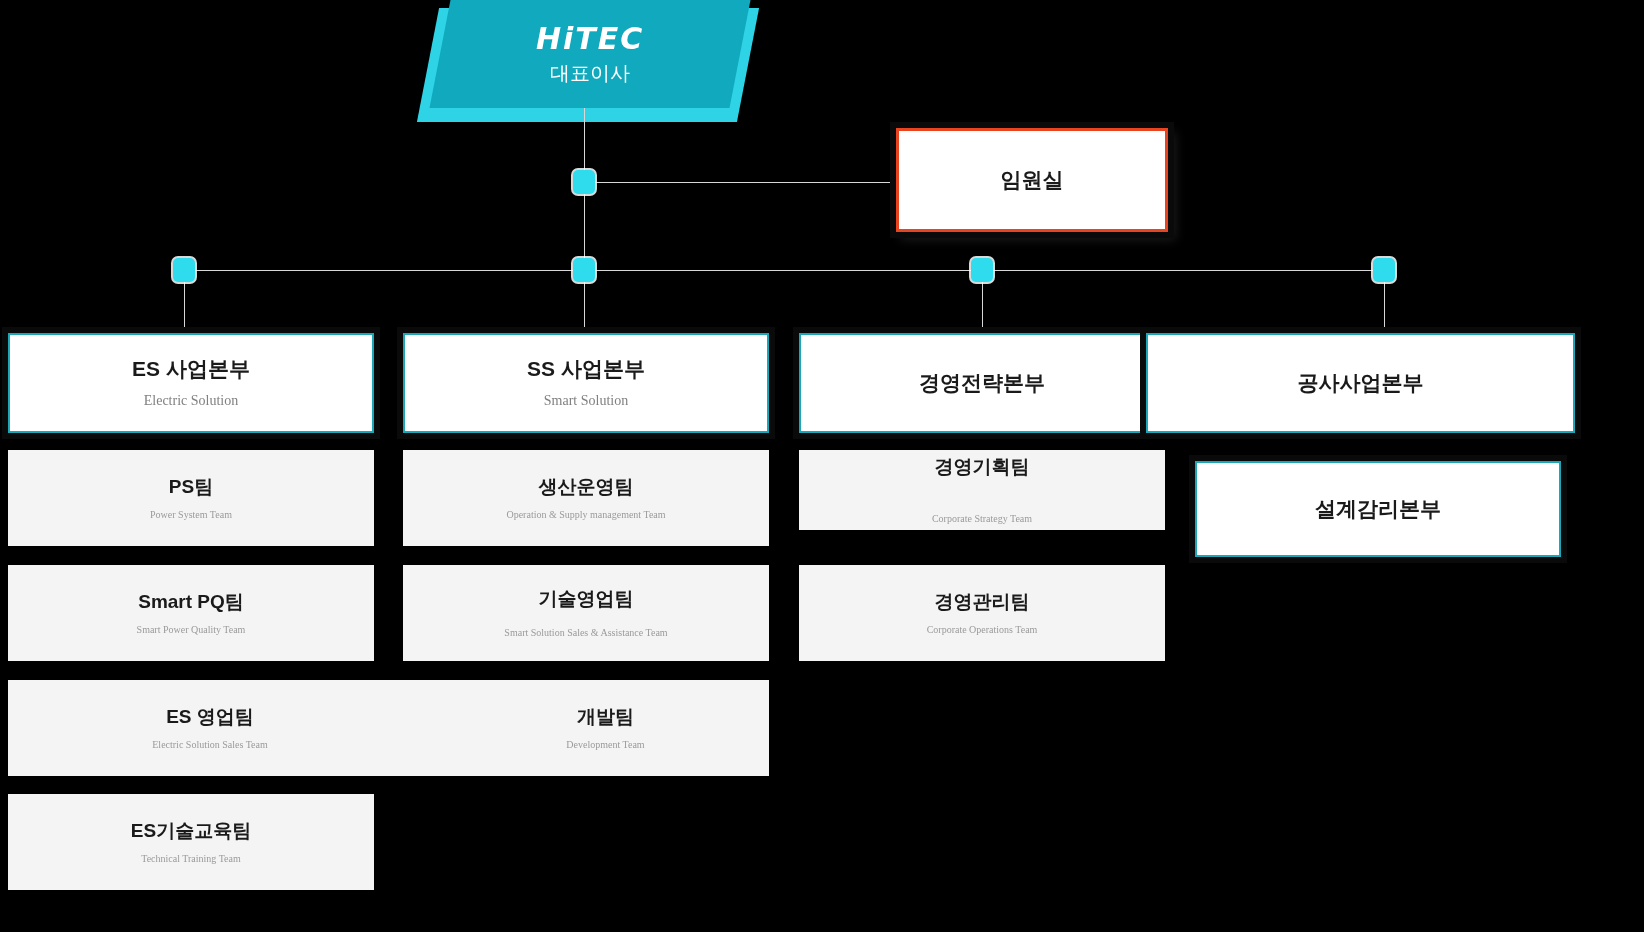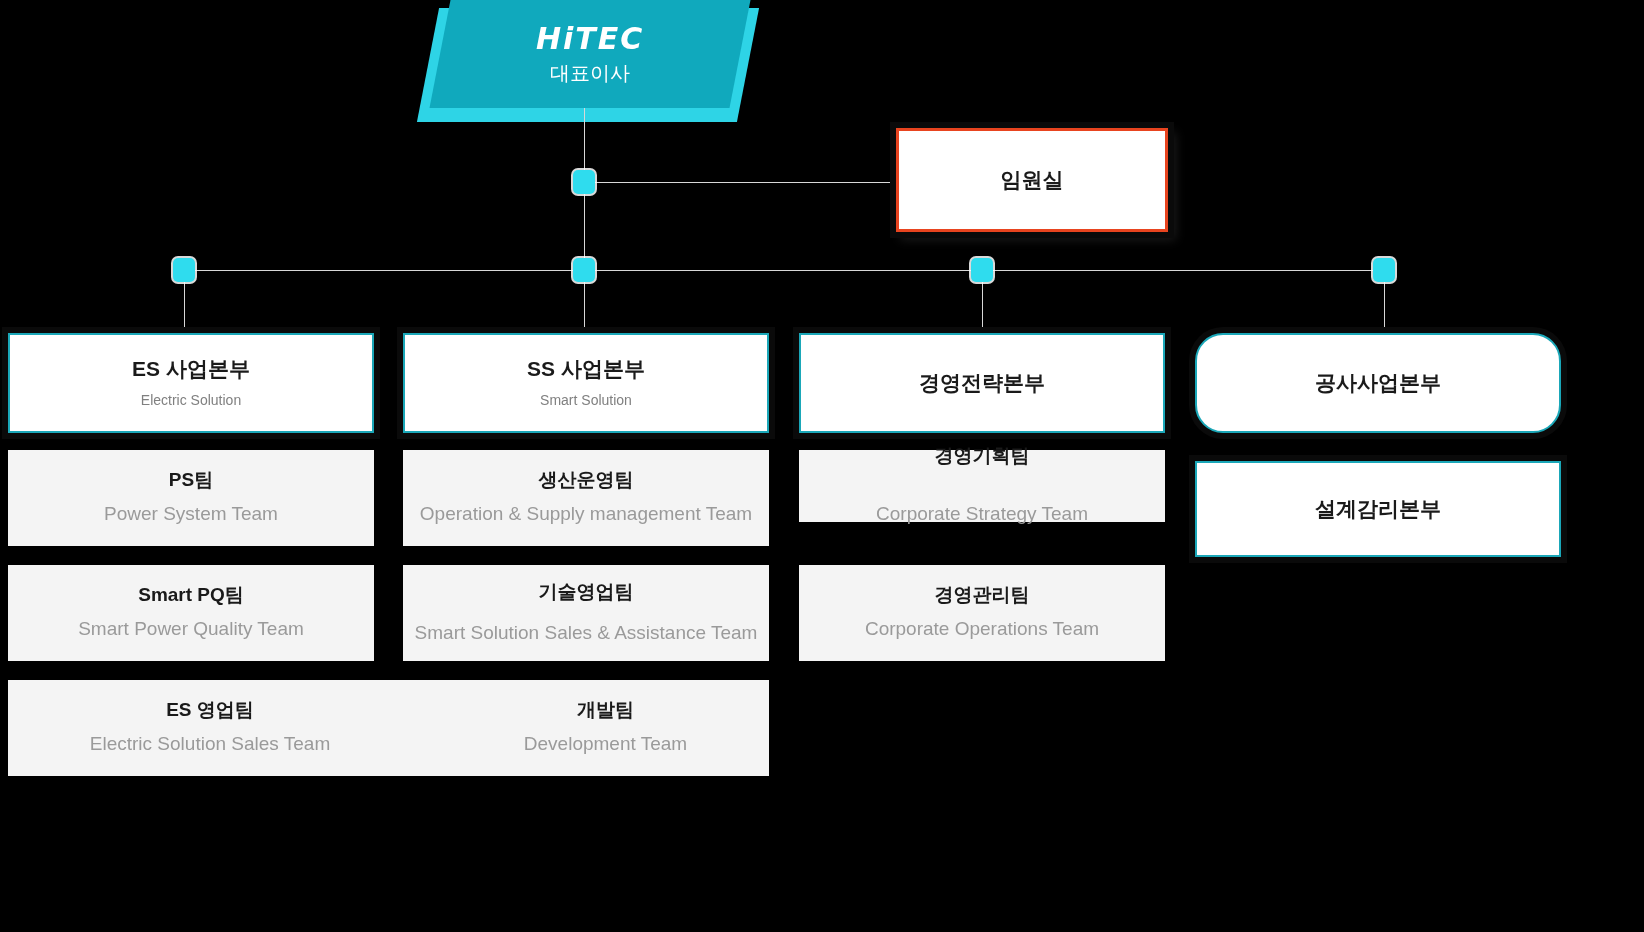--- a/index.html
+++ b/index.html
@@ -97,20 +97,21 @@
     font-size: 21px;
     font-weight: 700;
     color: #1a1a1a;
     line-height: 1.35;
   }
   .box .en {
     font-size: 14px;
     color: #808080;
     line-height: 1.5;
     margin-top: 7px;
+    font-family: Liberation Serif, serif;
   }
 
   
   .box-exec {
     border: 3px solid #e8441f;
     box-shadow: 0 0 0 4px #000, 6px 6px 10px 2px rgba(255,255,255,0.10);
     outline: 6px solid rgba(10,10,10,1);
   }
 
   
@@ -118,21 +119,21 @@
     border: 2px solid #1aa7b8;
     box-shadow: 0 0 0 6px #0a0a0a;
   }
 
   
   .box-team {
     background: #f4f4f4;
     border: none;
   }
   .box-team .kr { font-size: 19px; }
-  .box-team .en { font-size: 19px; color: #9a9a9a; }
+  .box-team .en { font-size: 10px; color: #9a9a9a; }
 
   
   .box-single .kr { font-size: 21px; }
 </style>
 </head>
 <body>
 
 <div id="chart">
 
   <div class="ceo-wrap">
@@ -177,20 +178,24 @@
     <div class="en">Power System Team</div>
   </div>
   <div class="box box-team" style="left:8px; top:565px; width:366px; height:96px;">
     <div class="kr">Smart PQ팀</div>
     <div class="en">Smart Power Quality Team</div>
   </div>
   <div class="box box-team" style="left:8px; top:680px; width:404px; height:96px;">
     <div class="kr">ES 영업팀</div>
     <div class="en">Electric Solution Sales Team</div>
   </div>
+  <div class="box box-team" style="left:8px; top:794px; width:366px; height:96px;">
+    <div class="kr">ES기술교육팀</div>
+    <div class="en">Technical Training Team</div>
+  </div>
 
   <div class="box box-div" style="left:403px; top:333px; width:366px; height:100px;">
     <div class="kr">SS 사업본부</div>
     <div class="en">Smart Solution</div>
   </div>
   <div class="box box-team" style="left:403px; top:450px; width:366px; height:96px;">
     <div class="kr">생산운영팀</div>
     <div class="en">Operation &amp; Supply management Team</div>
   </div>
   <div class="box box-team" style="left:403px; top:565px; width:366px; height:96px;gap:7px;">
@@ -198,29 +203,29 @@
     <div class="en">Smart Solution Sales &amp; Assistance Team</div>
   </div>
   <div class="box box-team" style="left:403px; top:680px; width:366px; height:96px;padding-left:39px;">
     <div class="kr">개발팀</div>
     <div class="en">Development Team</div>
   </div>
 
   <div class="box box-div box-single" style="left:799px; top:333px; width:366px; height:100px;">
     <div class="kr">경영전략본부</div>
   </div>
-  <div class="box box-team" style="left:799px; top:450px; width:366px; height:72px;gap:24px;">
+  <div class="box box-team" style="left:799px; top:450px; width:366px; height:80px;gap:24px;">
     <div class="kr">경영기획팀</div>
     <div class="en">Corporate Strategy Team</div>
   </div>
   <div class="box box-team" style="left:799px; top:565px; width:366px; height:96px;">
     <div class="kr">경영관리팀</div>
     <div class="en">Corporate Operations Team</div>
   </div>
 
-  <div class="box box-div box-single" style="left:1195px; top:333px; width:366px; height:100px;border-radius:28px;">
+  <div class="box box-div box-single" style="left:1146px; top:333px; width:429px; height:100px;">
     <div class="kr">공사사업본부</div>
   </div>
   <div class="box box-div box-single" style="left:1195px; top:450px; width:366px; height:96px;margin-top:11px;">
     <div class="kr">설계감리본부</div>
   </div>
 
 </div>
 
 </body></html>

